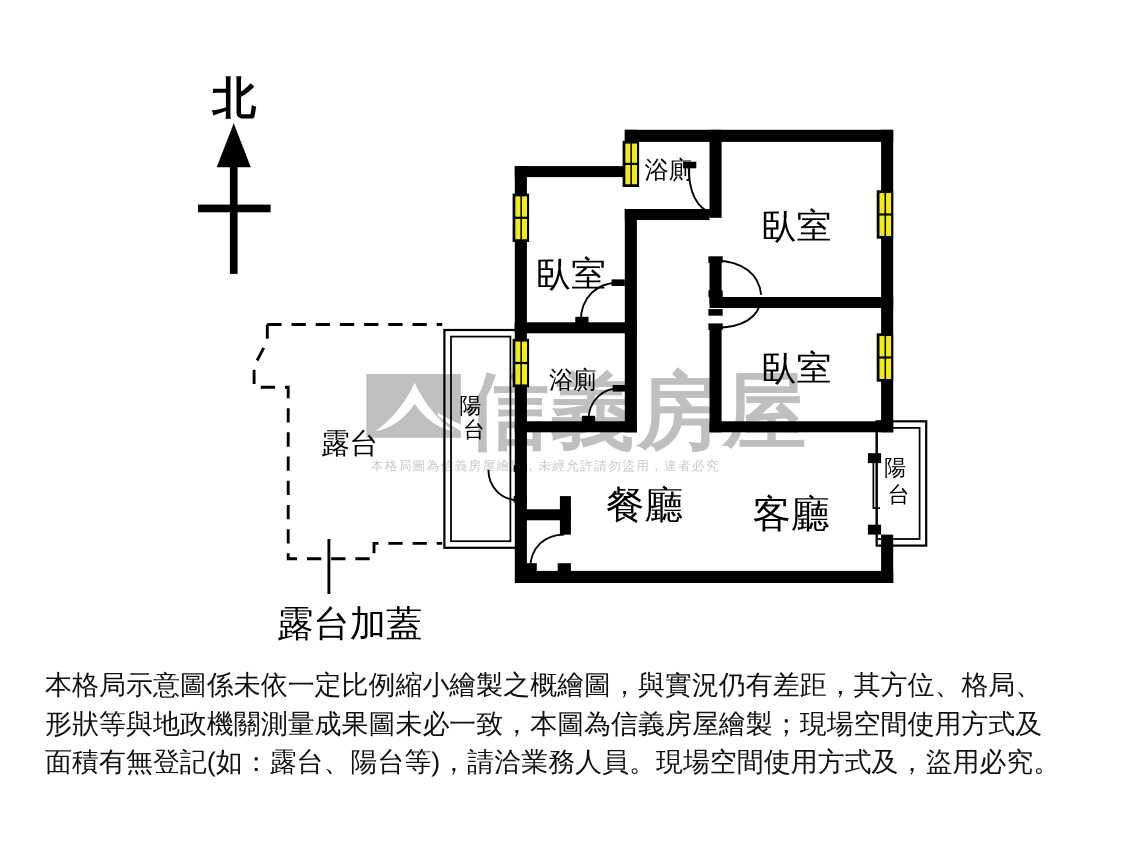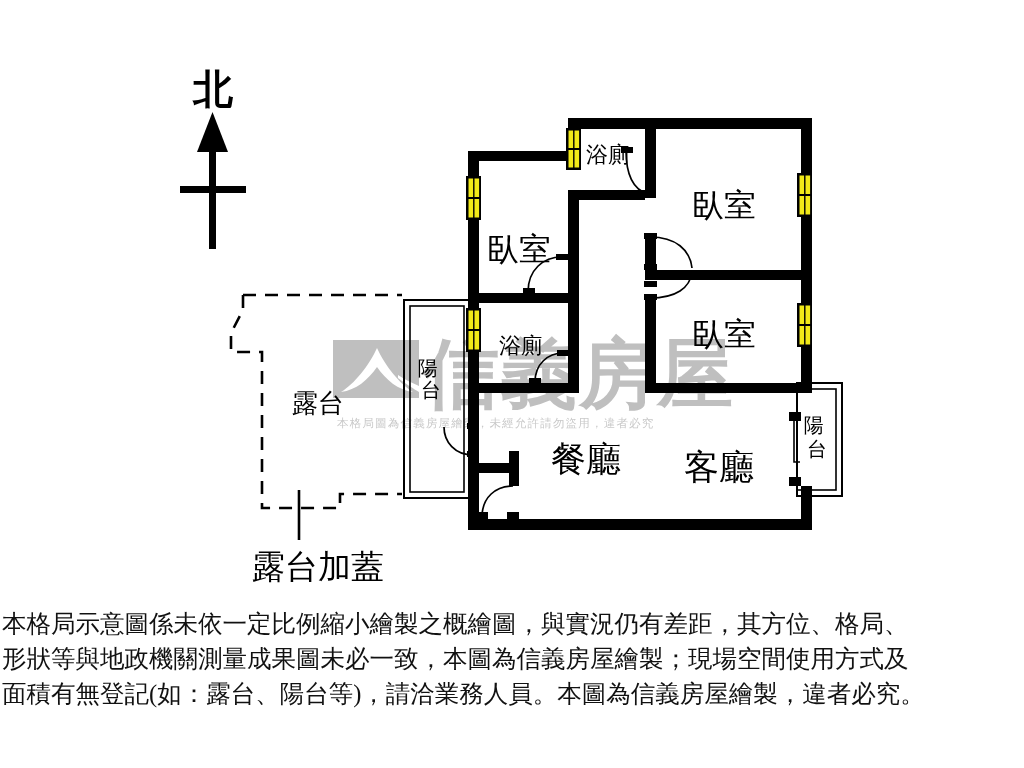--- a/index.html
+++ b/index.html
@@ -25,27 +25,28 @@
     top: 0;
     width: 1024px;
     height: 768px;
     display: block;
   }
   .disclaimer {
     position: absolute;
     left: 0;
     top: 606px;
     width: 874px;
-    font-family: Liberation Serif, serif;
+    font-family: Liberation Sans, sans-serif;
     font-size: 24.5px;
     line-height: 35px;
     color: #111111;
     letter-spacing: 0px;
     text-align: left;
     white-space: nowrap;
+    padding-left: 39px;
   }
   .disclaimer div { padding-left: 2px; }
 </style>
 </head>
 <body>
 
 <div id="plan-root">
 
   <svg id="floorplan-svg" viewBox="0 0 1024 768" xmlns="http://www.w3.org/2000/svg">
 
@@ -252,16 +253,16 @@
       <text x="719" y="479" text-anchor="middle" font-size="35">客廳</text>
 
       <text x="252" y="578" font-size="33">露台加蓋</text>
     </g>
 
   </svg>
 
   <div class="disclaimer">
     <div>本格局示意圖係未依一定比例縮小繪製之概繪圖，與實況仍有差距，其方位、格局、</div>
     <div>形狀等與地政機關測量成果圖未必一致，本圖為信義房屋繪製；現場空間使用方式及</div>
-    <div>面積有無登記(如：露台、陽台等)，請洽業務人員。本圖為信義房屋繪製，違者必究。</div>
+    <div>面積有無登記(如：露台、陽台等)，請洽業務人員。現場空間使用方式及，盜用必究。</div>
   </div>
 
 </div>
 
 </body></html>

